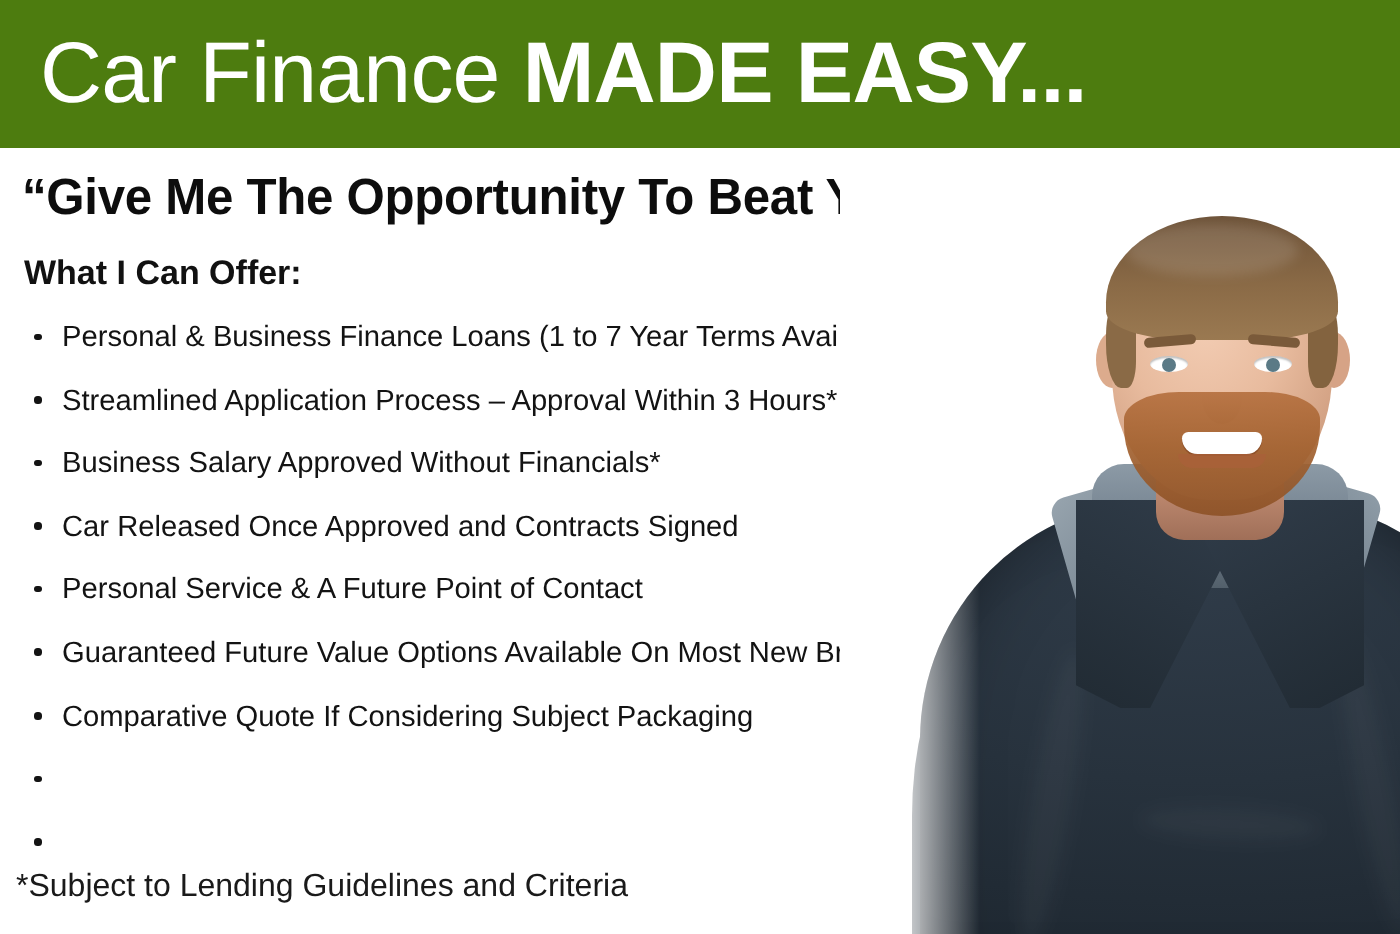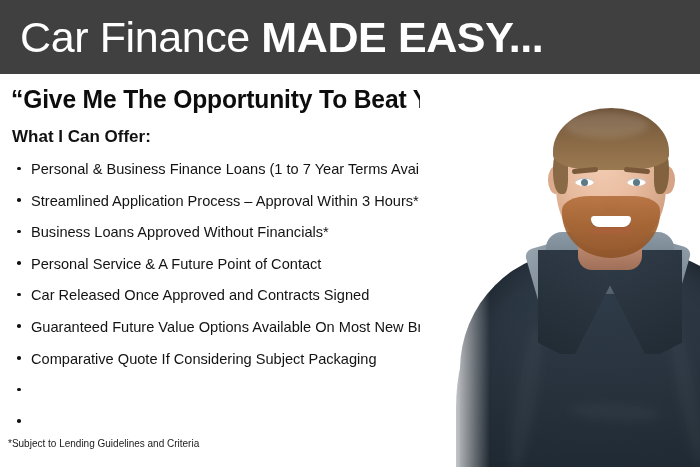--- a/index.html
+++ b/index.html
@@ -14,21 +14,21 @@
     position:absolute;inset:0;
     width:700px;height:467px;
     background:#ffffff;
     overflow:hidden;
   }
 
   
   .header-bar{
     position:absolute;left:0;top:0;
     width:700px;height:74px;
-    background:#404040;
+    background:#4d7c0f;
     overflow:hidden;
   }
   .header-title{
     position:absolute;left:20px;top:9px;
     font-size:43px;
     line-height:56px;
     color:#ffffff;
     white-space:nowrap;
     letter-spacing:-0.4px;
   }
@@ -81,21 +81,21 @@
     left:17px;top:8.5px;
     width:3.6px;height:3.6px;
     border-radius:50%;
     background:#131313;
   }
   .offer-text{display:inline-block;}
 
   
   .footnote{
     position:absolute;left:8px;top:437px;
-    font-size:10px;
+    font-size:16px;
     line-height:14px;
     color:#1a1a1a;
     white-space:nowrap;
     text-align:center;
   }
 
   
   .photo{
     position:absolute;
     left:420px;top:74px;
@@ -306,29 +306,29 @@
       <li class="offer-item">
         <span class="offer-bullet"></span>
         <span class="offer-text">Personal &amp; Business Finance Loans (1 to 7 Year Terms Available)</span>
       </li>
       <li class="offer-item">
         <span class="offer-bullet"></span>
         <span class="offer-text">Streamlined Application Process – Approval Within 3 Hours*</span>
       </li>
       <li class="offer-item">
         <span class="offer-bullet"></span>
-        <span class="offer-text">Business Loans Approved Without Financials*</span>
+        <span class="offer-text">Business Salary Approved Without Financials*</span>
+      </li>
+      <li class="offer-item">
+        <span class="offer-bullet"></span>
+        <span class="offer-text">Car Released Once Approved and Contracts Signed</span>
       </li>
       <li class="offer-item">
         <span class="offer-bullet"></span>
         <span class="offer-text">Personal Service &amp; A Future Point of Contact</span>
-      </li>
-      <li class="offer-item">
-        <span class="offer-bullet"></span>
-        <span class="offer-text">Car Released Once Approved and Contracts Signed</span>
       </li>
       <li class="offer-item">
         <span class="offer-bullet"></span>
         <span class="offer-text">Guaranteed Future Value Options Available On Most New Brands</span>
       </li>
       <li class="offer-item">
         <span class="offer-bullet"></span>
         <span class="offer-text">Comparative Quote If Considering Subject Packaging</span>
       </li>
       <li class="offer-item">

